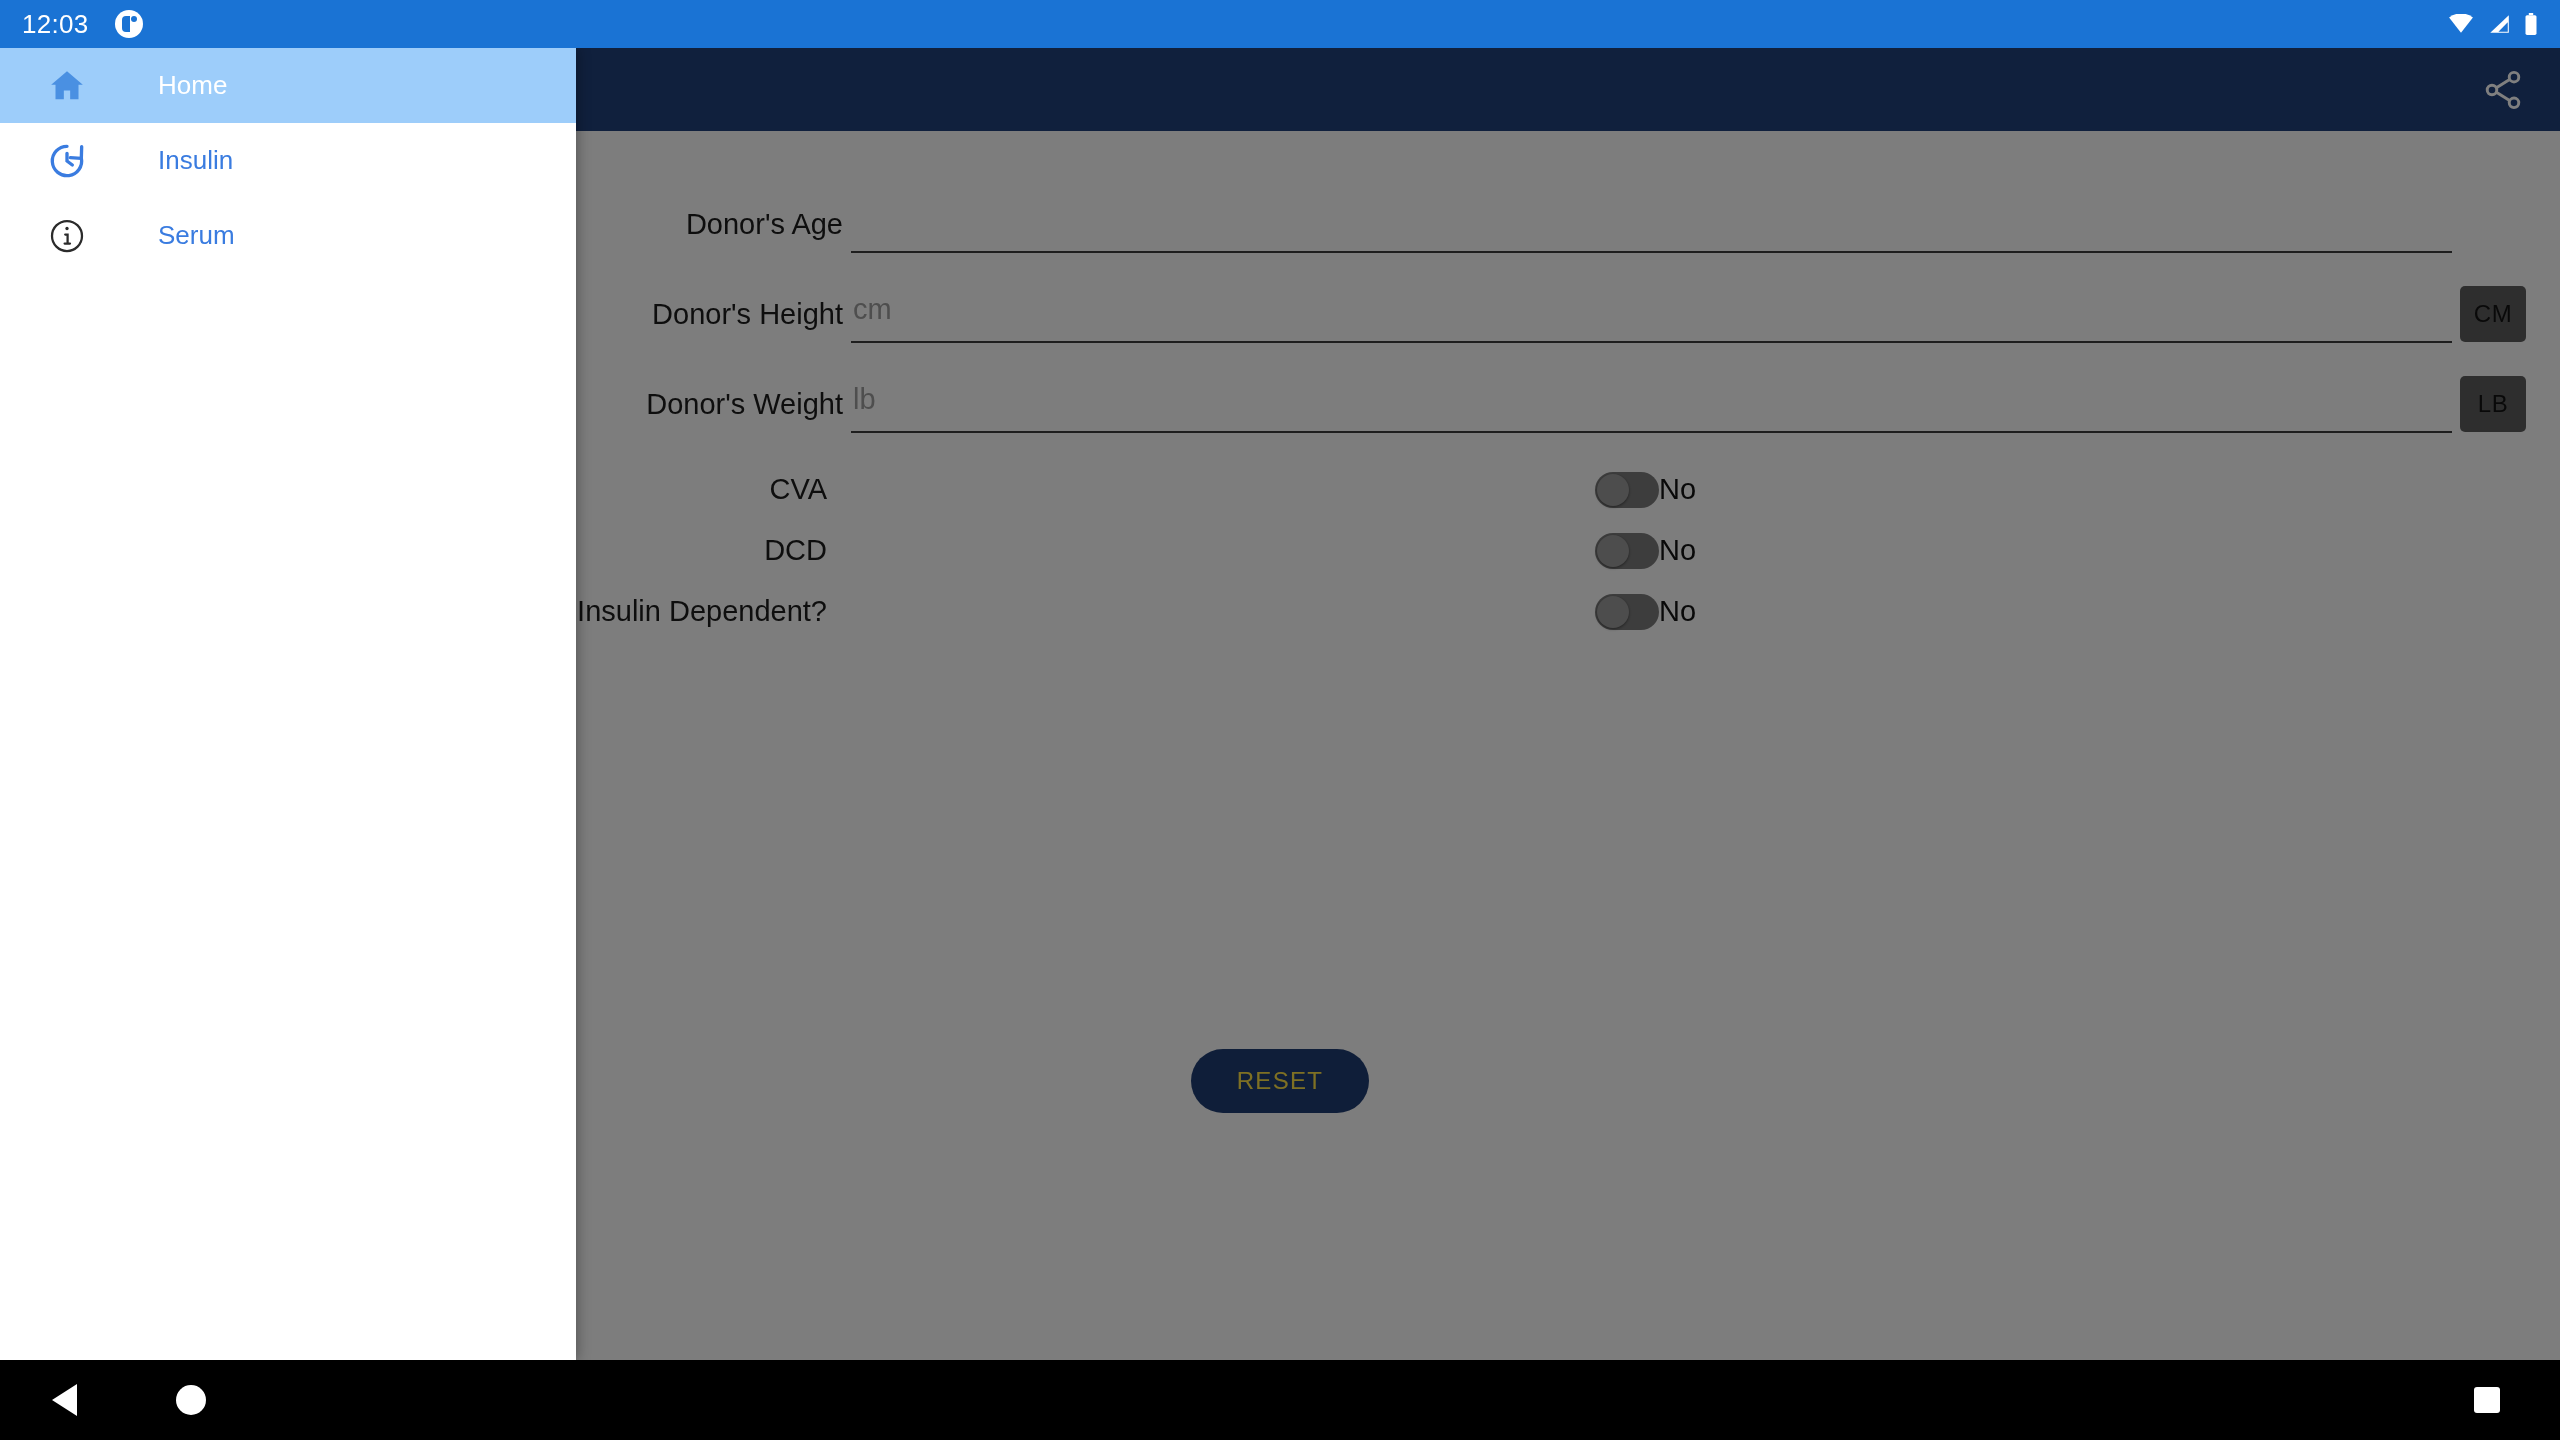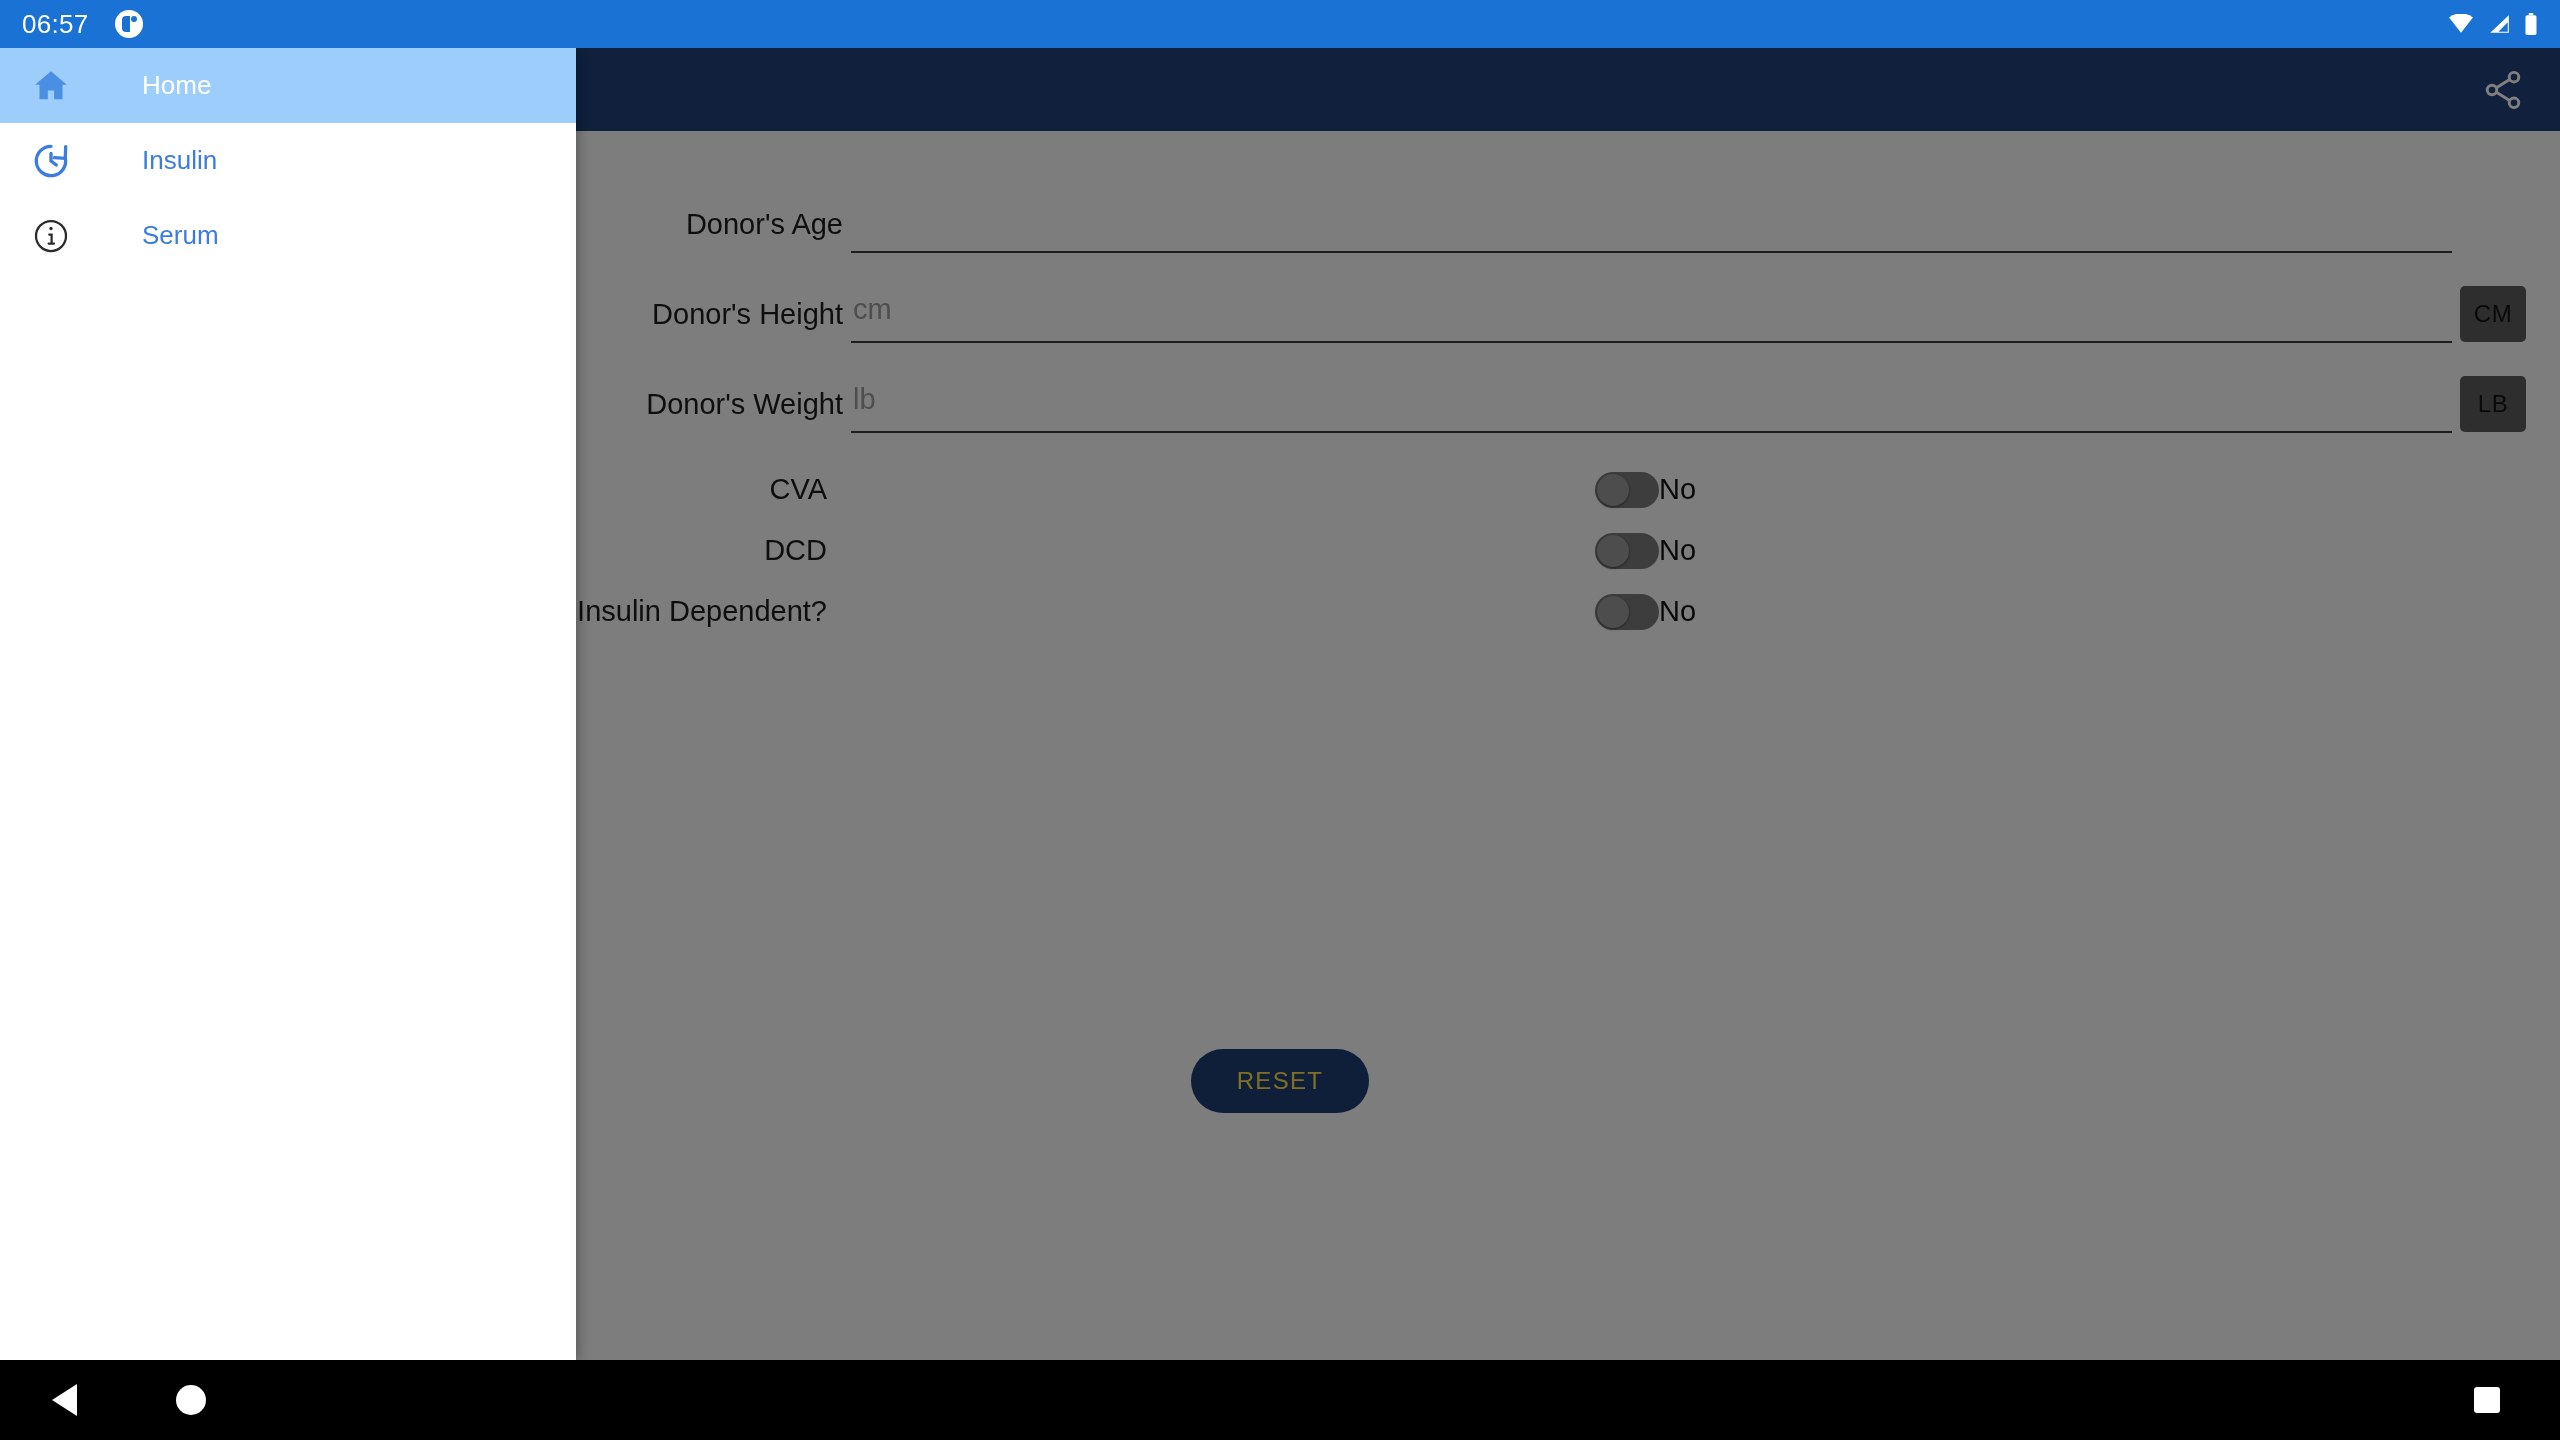--- a/index.html
+++ b/index.html
@@ -150,21 +150,21 @@
   
   .drawer {
     position: absolute; top: 0; left: 0;
     width: 576px; height: 1312px;
     background: #ffffff;
     z-index: 30;
     box-shadow: 2px 0 12px rgba(0,0,0,.30);
   }
   .drawer-item {
     display: flex; align-items: center;
-    height: 75px; padding-left: 22px;
+    height: 75px; padding-left: 38px;
   }
   .drawer-item.active { background: #9dcdfa; }
   .drawer-icon {
     width: 58px; height: 58px;
     display: flex; align-items: center; justify-content: center;
     flex: none;
   }
   .drawer-label {
     margin-left: 62px; font-size: 26px; color: #3a7ce0;
   }
@@ -192,21 +192,21 @@
     position: absolute; right: 60px; top: 50%; transform: translateY(-50%);
     width: 26px; height: 26px; border-radius: 3px; background: #ffffff;
   }
 </style>
 </head>
 <body>
 
 <div id="app">
 
   <div class="status-bar">
-    <span class="status-clock">06:57</span>
+    <span class="status-clock">12:03</span>
     <span class="status-app-icon"></span>
     <span class="status-right">
       <span>
         <svg width="26" height="20" viewBox="0 0 24 18">
             <path d="M12 17 L23 3 A18 18 0 0 0 1 3 Z" fill="#ffffff"></path>
           </svg>
       </span>
       <span>
         <svg width="24" height="20" viewBox="0 0 22 18">
             <path d="M20 1 L20 17 L3 17 Z" fill="#ffffff"></path>

